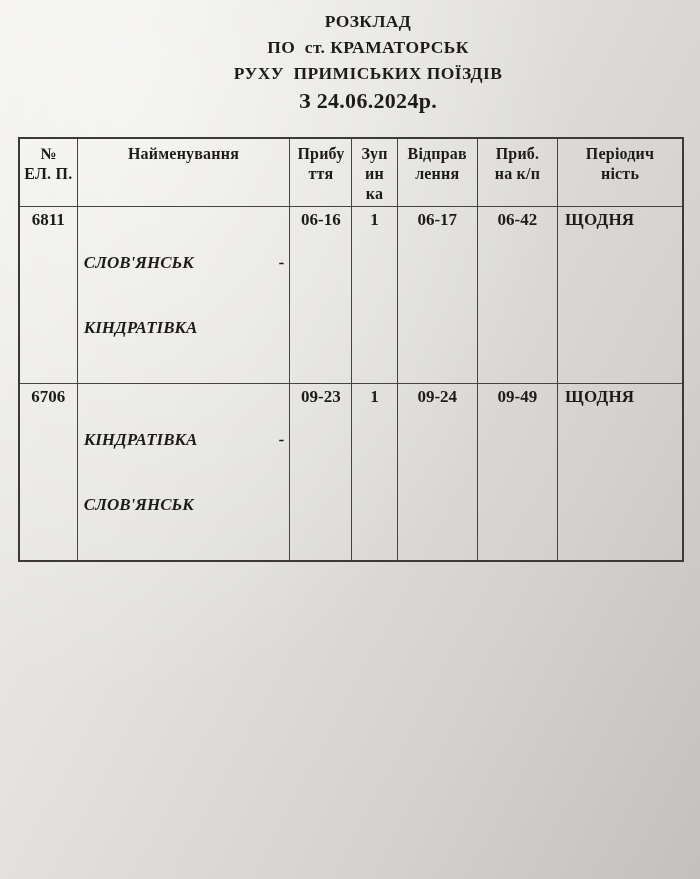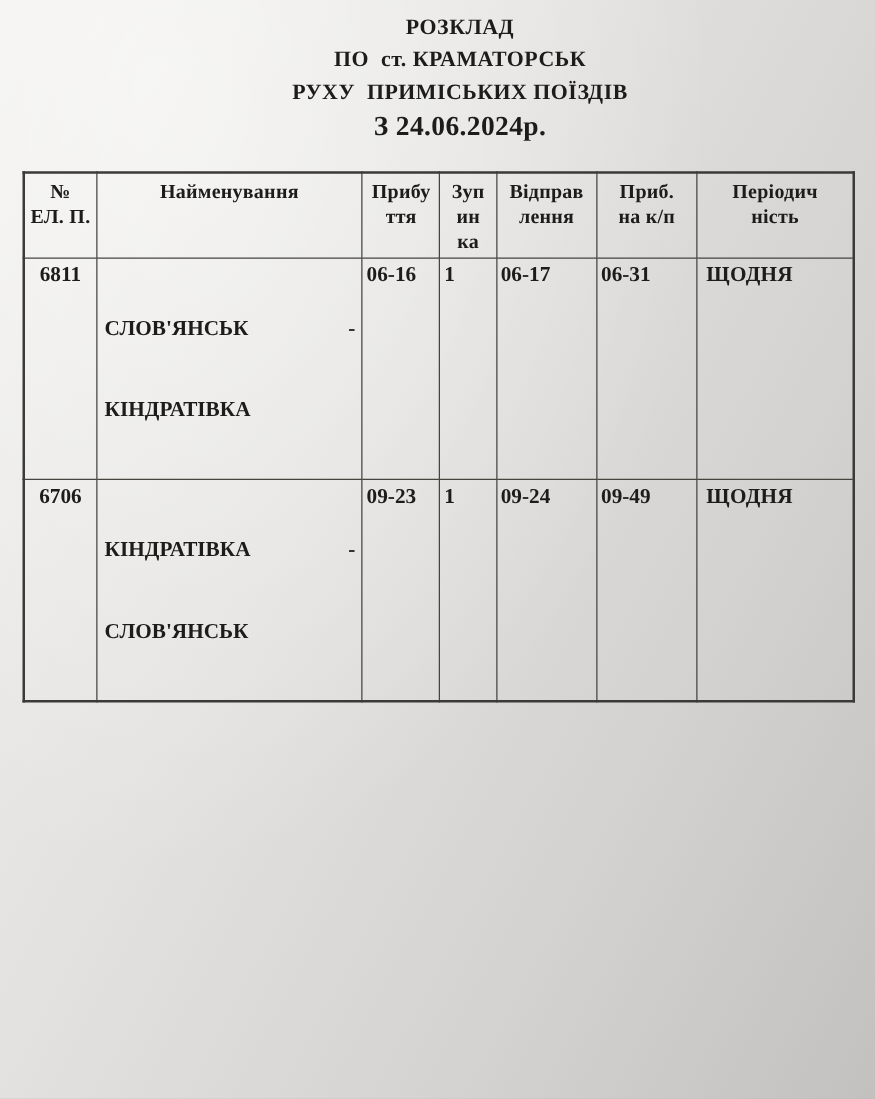--- a/index.html
+++ b/index.html
@@ -36,23 +36,23 @@
     white-space:pre-wrap;
     overflow:hidden;
     padding:2px 3px;
   }
   .schedule th {
     font-size:16px; line-height:20px; text-align:center;
     height:58px; padding-top:5px; letter-spacing:0.2px;
   }
   .schedule td { font-size:17px; line-height:21.5px;margin-left:17px; }
   td.num    { text-align:center; }
-  td.name   { padding-left:6px; padding-right:5px; }
+  td.name   { padding-left:6px; padding-right:5px;font-style:italic; }
   td.name .l1 { display:flex; justify-content:space-between; }
-  td.time   { }
+  td.time   { text-align:center; }
   td.period { padding-left:7px; letter-spacing:0.2px; }
 </style>
 </head>
 <body>
 
 <div class="sheet">
 
   <div class="title-block">
     <div class="title-line">РОЗКЛАД</div>
     <div class="title-line">ПО  ст. КРАМАТОРСЬК</div>
@@ -91,21 +91,21 @@
     <tbody>
       <tr>
         <td class="num">6811</td>
         <td class="name">
           <div class="l1"><span>СЛОВ'ЯНСЬК</span><span>-</span></div>
           <div>КІНДРАТІВКА</div>
         </td>
         <td class="time">06-16</td>
         <td class="time">1</td>
         <td class="time">06-17</td>
-        <td class="time">06-31</td>
+        <td class="time">06-42</td>
         <td class="period">ЩОДНЯ</td>
       </tr>
       <tr>
         <td class="num">6706</td>
         <td class="name">
           <div class="l1"><span>КІНДРАТІВКА</span><span>-</span></div>
           <div>СЛОВ'ЯНСЬК</div>
         </td>
         <td class="time">09-23</td>
         <td class="time">1</td>

